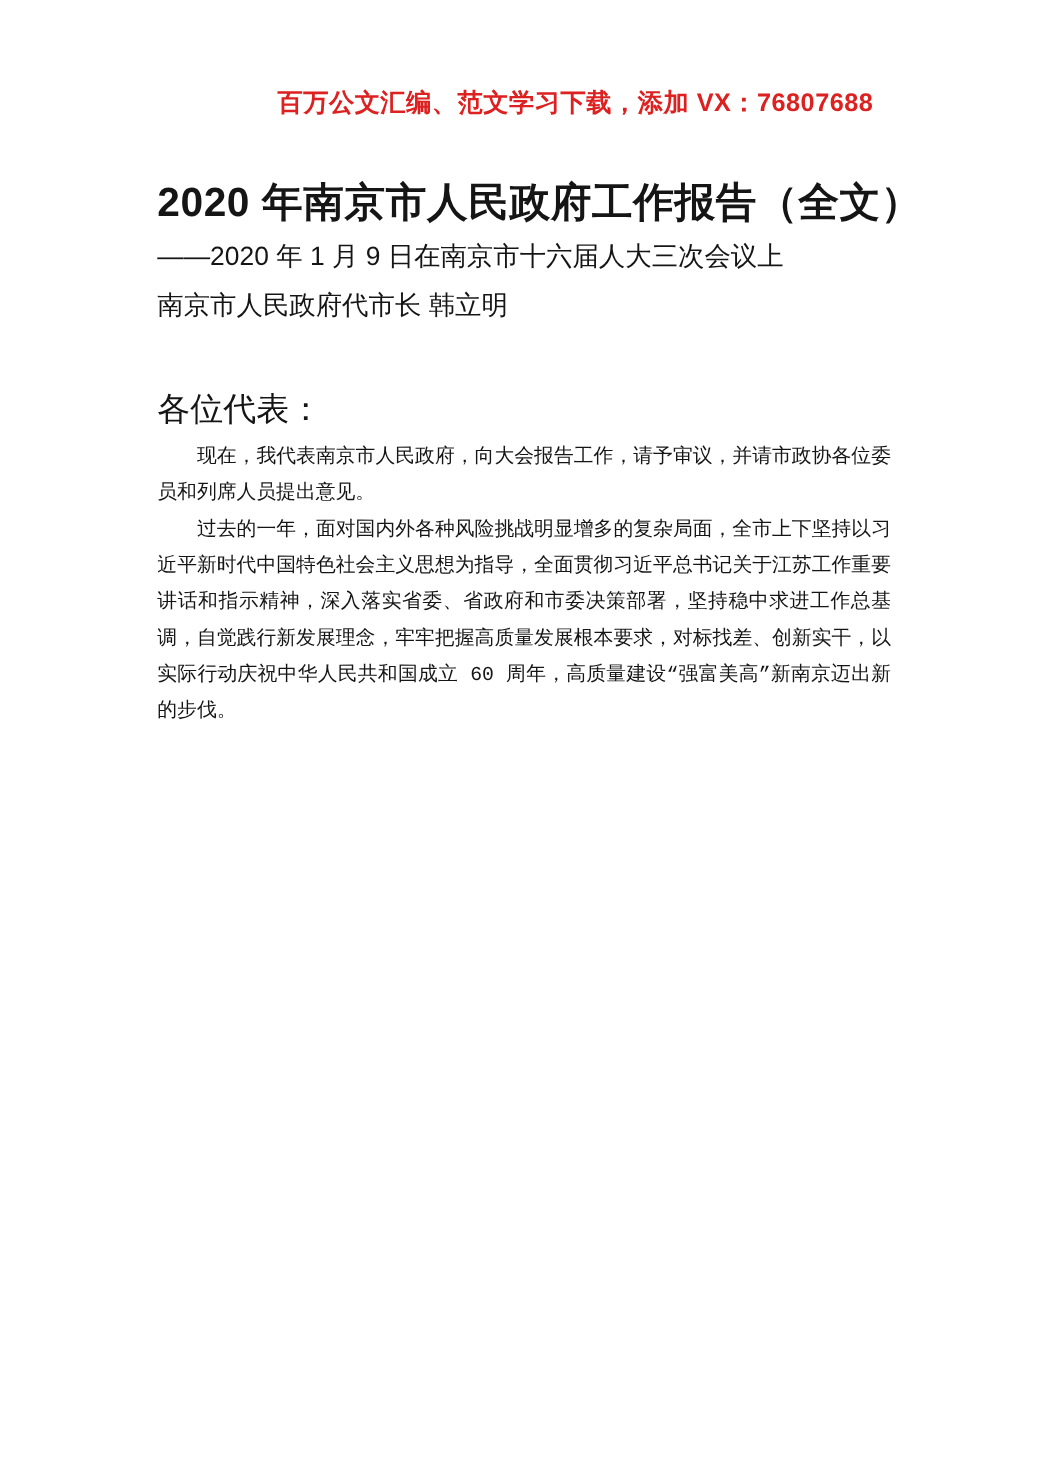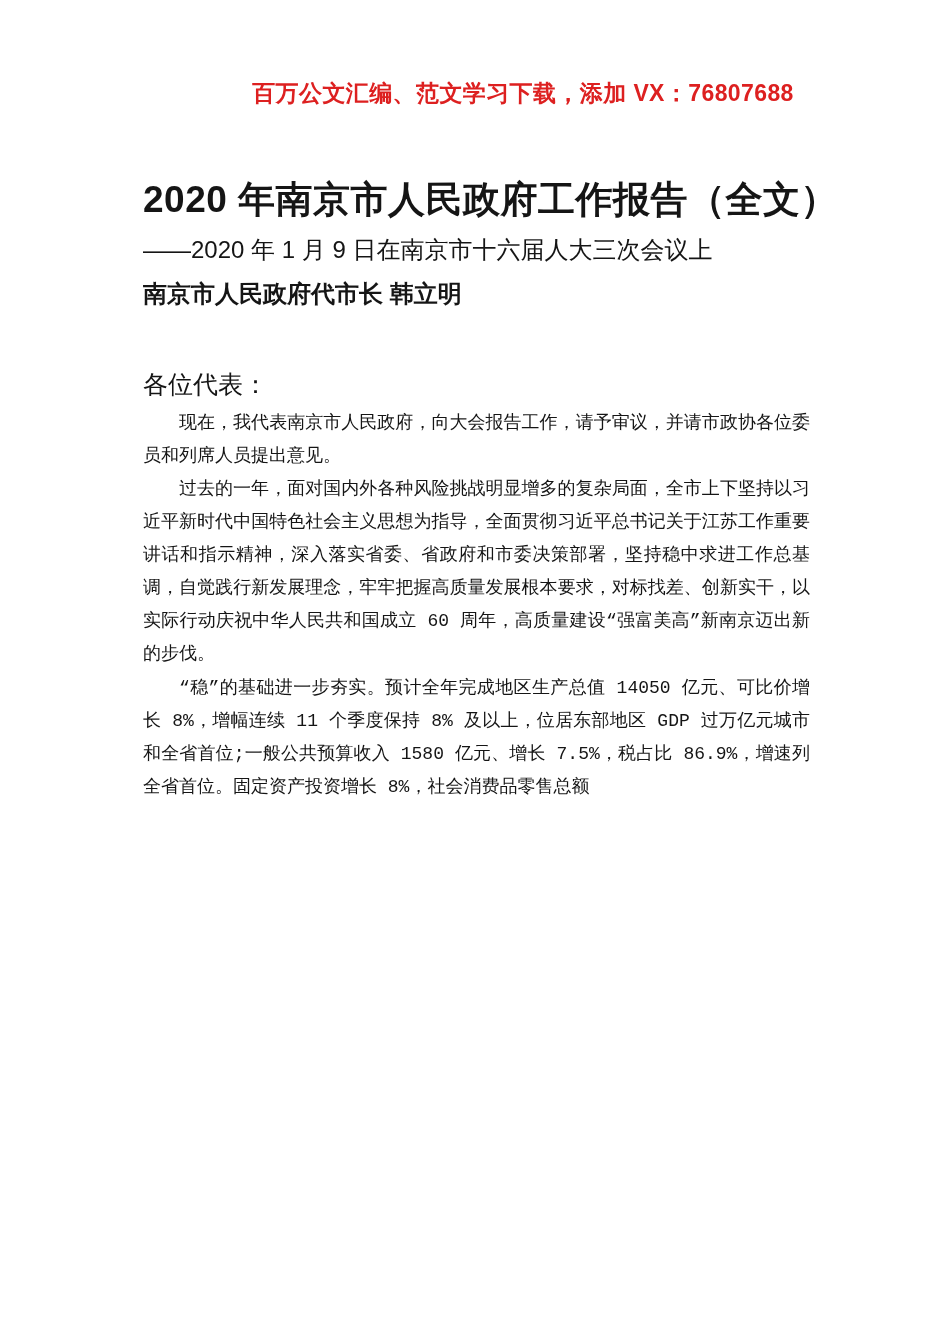--- a/index.html
+++ b/index.html
@@ -34,37 +34,36 @@
     left: 143px;
     top: 160px;
     width: 667px;
   }
   .doc-title {
     font-size: 37px;
     font-weight: 700;
     text-align: left;
     line-height: 1.28;
     letter-spacing: 0.5px;
-    margin: 16px 0 6px 0;
+    margin: 0 0 6px 0;
     white-space: nowrap;
   }
   .doc-subtitle {
     font-size: 24px;
     font-weight: 400;
     text-align: left;
     line-height: 1.75;
     margin: 0;
     white-space: nowrap;
   }
   .doc-subtitle.second {
     line-height: 1.95;
-    font-weight: bold;
   }
   .salutation {
-    font-size: 25px;
+    font-size: 30px;
     line-height: 1.78;
     margin: 44px 0 0 0;
     text-align: left;
   }
   .para {
     font-size: 18px;
     line-height: 1.84;
     margin: 0;
     text-align: justify;
     text-justify: inter-character;
@@ -96,16 +95,15 @@
 
     <div class="doc-subtitle second">南京市人民政府代市长 韩立明</div>
 
     <p class="salutation">各位代表：</p>
 
     <p class="para">现在，我代表南京市人民政府，向大会报告工作，请予审议，并请市政协各位委员和列席人员提出意见。</p>
 
 
     <p class="para">过去的一年，面对国内外各种风险挑战明显增多的复杂局面，全市上下坚持以习近平新时代中国特色社会主义思想为指导，全面贯彻习近平总书记关于江苏工作重要讲话和指示精神，深入落实省委、省政府和市委决策部署，坚持稳中求进工作总基调，自觉践行新发展理念，牢牢把握高质量发展根本要求，对标找差、创新实干，以实际行动庆祝中华人民共和国成立 60 周年，高质量建设“强富美高”新南京迈出新的步伐。</p>
 
-    <p class="para">“稳”的基础进一步夯实。预计全年完成地区生产总值 14050 亿元、可比价增长 8%，增幅连续 11 个季度保持 8% 及以上，位居东部地区 GDP 过万亿元城市和全省首位;一般公共预算收入 1580 亿元、增长 7.5%，税占比 86.9%，增速列全省首位。固定资产投资增长 8%，社会消费品零售总额</p>
 
   </div>
 </div>
 
 </body></html>

